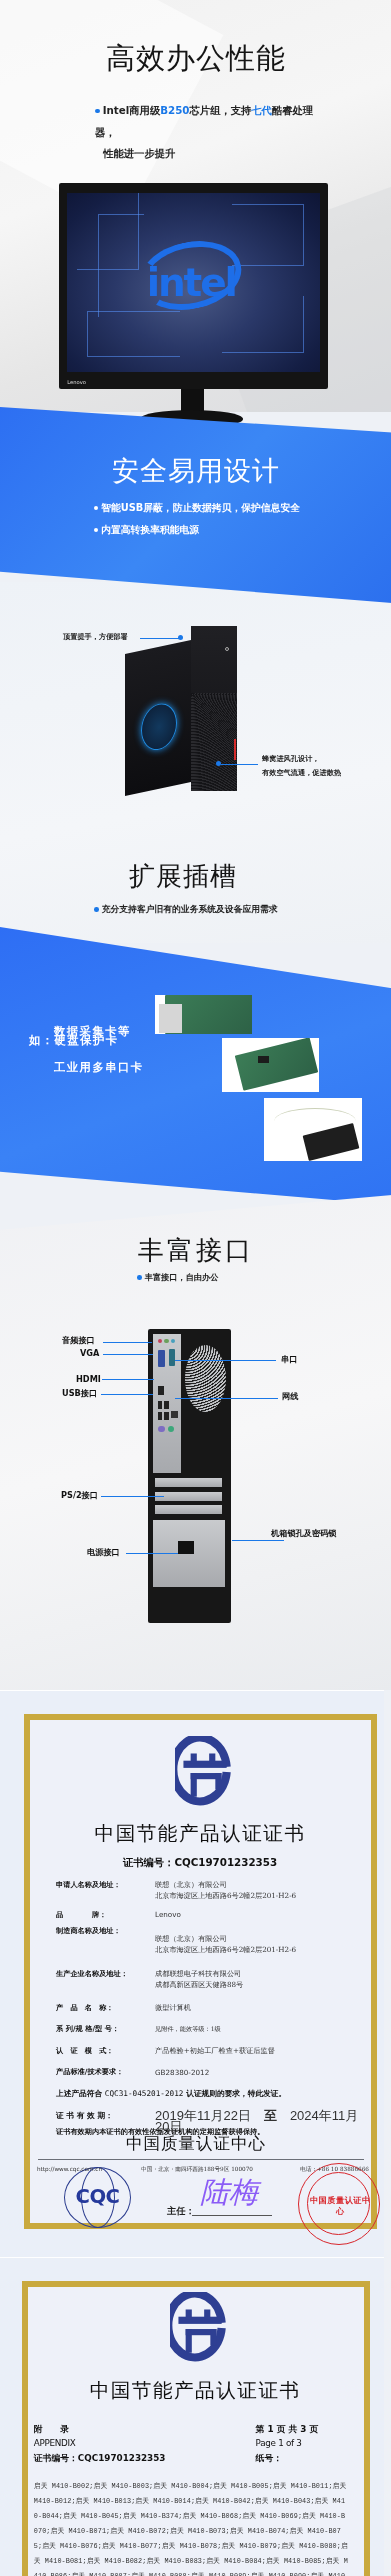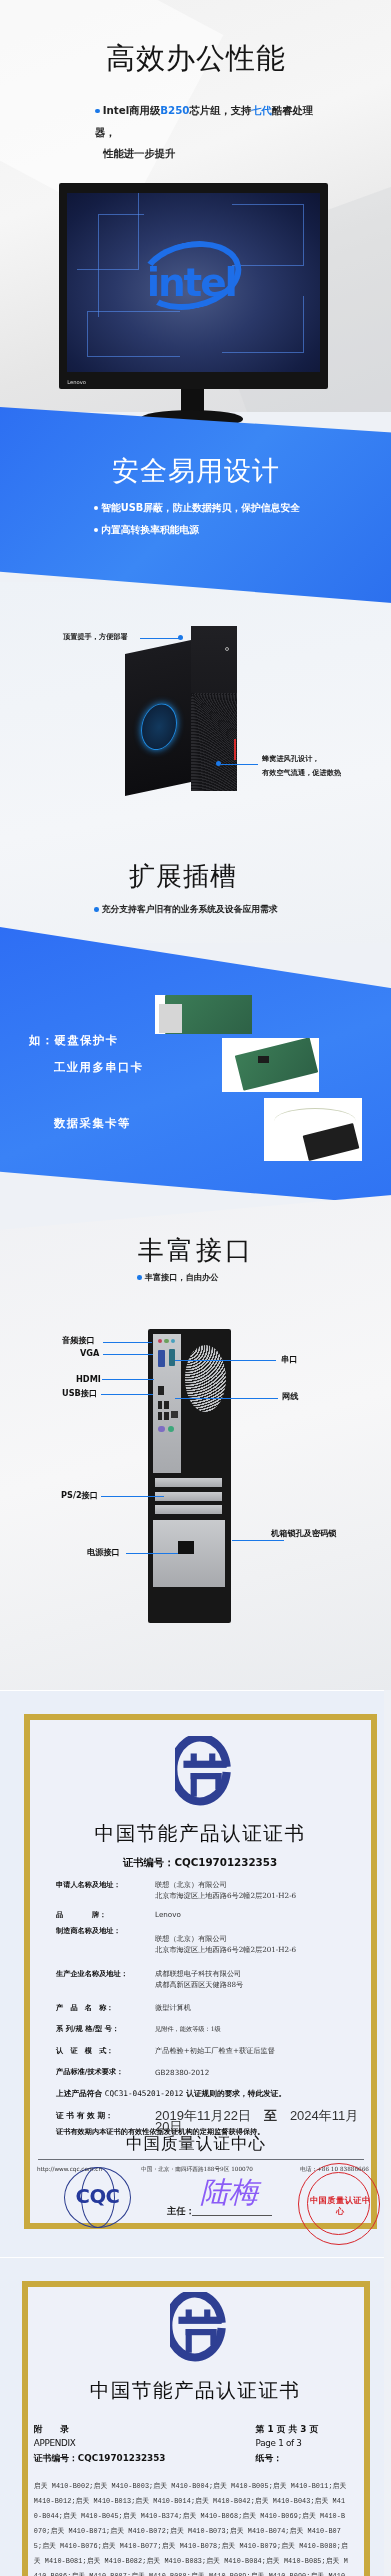--- a/index.html
+++ b/index.html
@@ -138,21 +138,21 @@
 
 <section class="abs s4"></section>
 
 <div class="abs card-img" style="left:155px;top:995px;width:97px;height:39px;">
   <div class="pcb" style="left:10.3px;top:0;width:88px;height:39px;"></div>
   <div style="position:absolute;left:4.1px;top:9.3px;width:23px;height:29px;background:#d6d6d6;"></div>
 </div>
 
 <div class="abs cardtxt" style="left:29px;top:1033px;">如：硬盘保护卡</div>
 <div class="abs cardtxt" style="left:54px;top:1060px;">工业用多串口卡</div>
-<div class="abs cardtxt" style="left:54px;top:1116px;">数据采集卡等</div>
+<div class="abs cardtxt" style="left:54px;top:1024px;">数据采集卡等</div>
 
 <div class="abs card-img" style="left:222px;top:1038px;width:97px;height:54px;">
   <div class="pcb" style="left:15.5px;top:7.7px;width:77px;height:36px;transform:rotate(-14deg);"></div>
   <div class="chip" style="left:36px;top:18px;width:11.3px;height:7.2px;"></div>
 </div>
 <div class="abs card-img" style="left:264px;top:1098px;width:98px;height:63px;">
   <div style="position:absolute;left:10.3px;top:10.3px;width:82px;height:26px;border-top:1.5px solid #cbd1b8;border-radius:50% 50% 0 0;"></div>
   <div class="pcb" style="left:41px;top:31px;width:52px;height:26px;background:#1e1e1e;transform:rotate(-14deg);"></div>
 </div>
 

